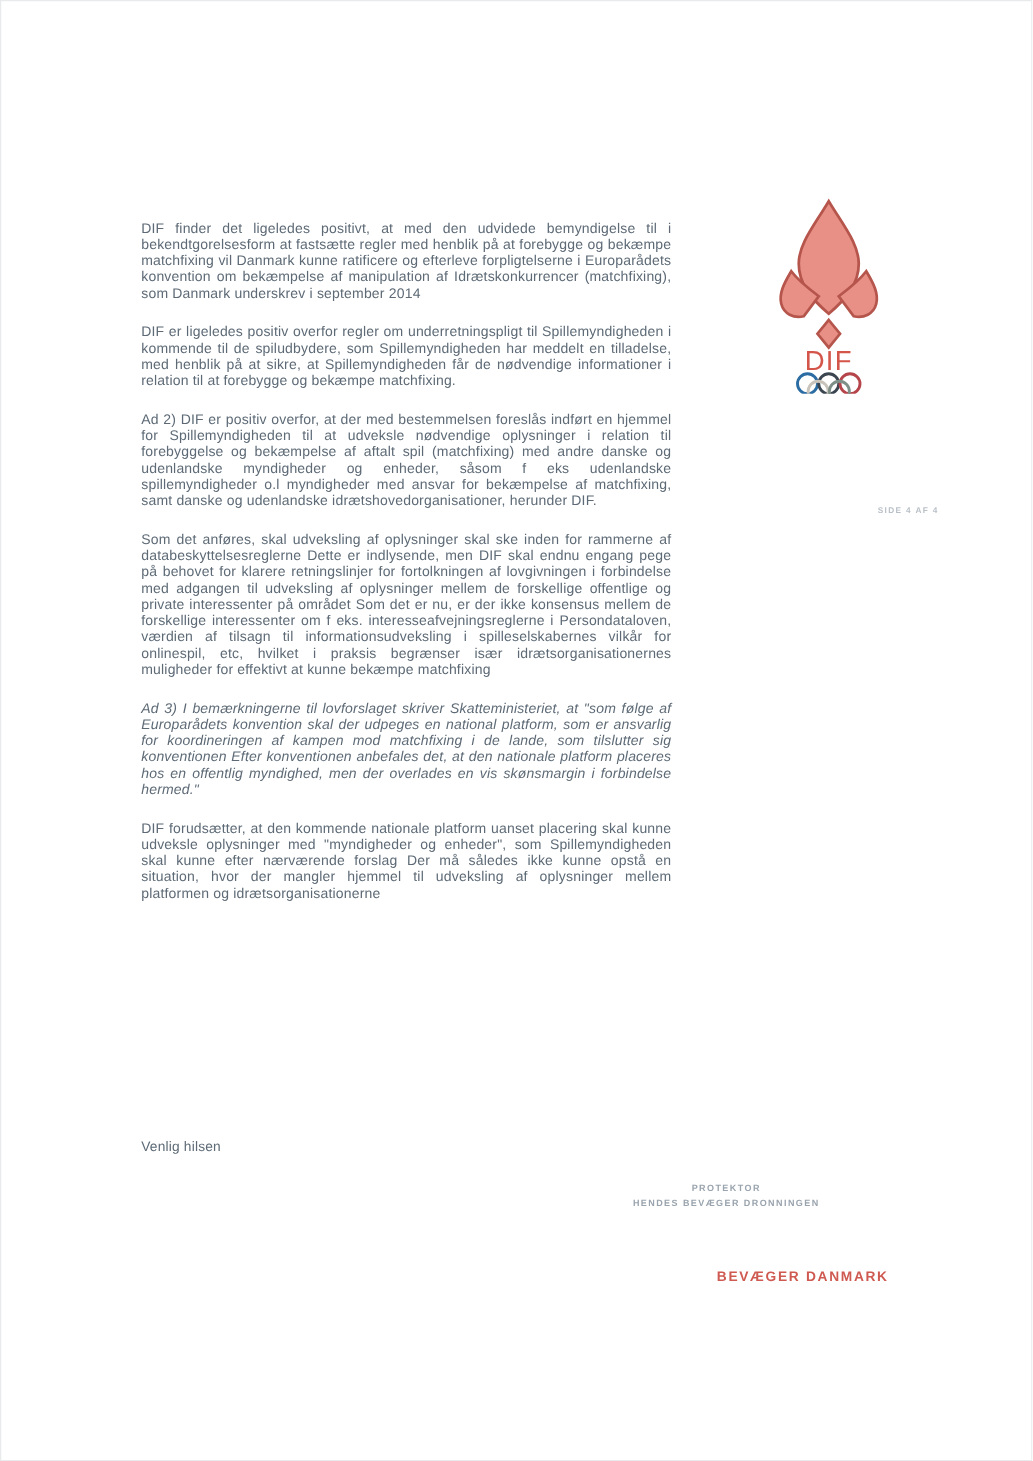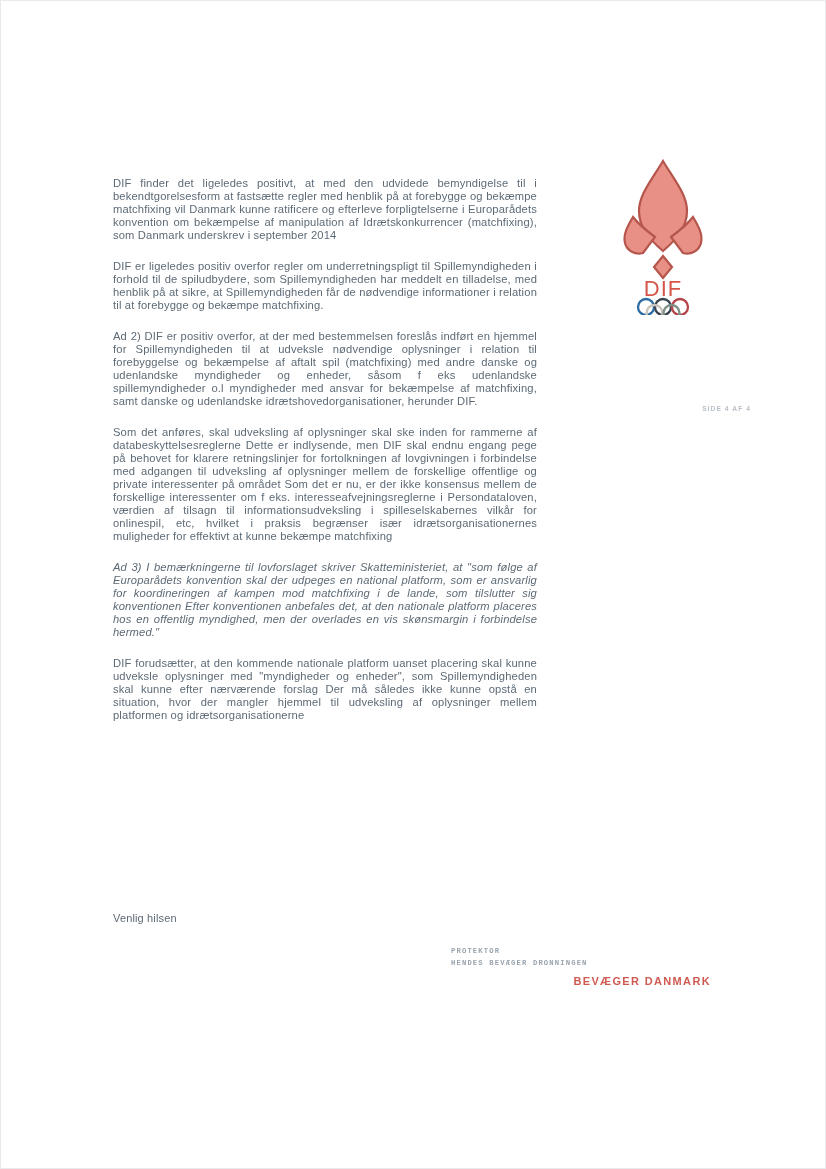--- a/index.html
+++ b/index.html
@@ -85,32 +85,31 @@
     color: #b9c0c7;
     font-weight: bold;
   }
 
   
   .protektor {
     position: absolute;
     left: 450px;
     top: 944px;
     width: 260px;
-    text-align: left;
+    text-align: center;
     font-size: 7.2px;
     letter-spacing: 1.15px;
     line-height: 12px;
     color: #9aa4ae;
     font-weight: bold;
-    font-family: Liberation Mono, monospace;
   }
   .tagline {
     position: absolute;
     left: 450px;
-    top: 974px;
+    top: 1015px;
     width: 260px;
     text-align: right;
     font-size: 11px;
     letter-spacing: 1.35px;
     color: #cf5a51;
     font-weight: bold;
   }
 </style>
 </head>
 <body>
@@ -137,21 +136,21 @@
         <circle cx="39.5" cy="158" r="8" stroke="#c9c4bb"></circle>
         <circle cx="56.5" cy="158" r="8" stroke="#7e8f88"></circle>
       </g>
     </svg>
   </div>
 
   <div class="page-marker">SIDE 4 AF 4</div>
 
   <div class="letter-body">
     <p class="para">DIF finder det ligeledes positivt, at med den udvidede bemyndigelse til i bekendtgorelsesform at fastsætte regler med henblik på at forebygge og bekæmpe matchfixing vil Danmark kunne ratificere og efterleve forpligtelserne i Europarådets konvention om bekæmpelse af manipulation af Idrætskonkurrencer (matchfixing), som Danmark underskrev i september 2014</p>
-    <p class="para">DIF er ligeledes positiv overfor regler om underretningspligt til Spillemyndigheden i forhold til de spiludbydere, som Spillemyndigheden har meddelt en tilladelse, med henblik på at sikre, at Spillemyndigheden får de nødvendige informationer i relation til at forebygge og bekæmpe matchfixing.</p>
+    <p class="para">DIF er ligeledes positiv overfor regler om underretningspligt til Spillemyndigheden i kommende til de spiludbydere, som Spillemyndigheden har meddelt en tilladelse, med henblik på at sikre, at Spillemyndigheden får de nødvendige informationer i relation til at forebygge og bekæmpe matchfixing.</p>
     <p class="para">Ad 2) DIF er positiv overfor, at der med bestemmelsen foreslås indført en hjemmel for Spillemyndigheden til at udveksle nødvendige oplysninger i relation til forebyggelse og bekæmpelse af aftalt spil (matchfixing) med andre danske og udenlandske myndigheder og enheder, såsom f eks udenlandske spillemyndigheder o.l myndigheder med ansvar for bekæmpelse af matchfixing, samt danske og udenlandske idrætshovedorganisationer, herunder DIF.</p>
     <p class="para">Som det anføres, skal udveksling af oplysninger skal ske inden for rammerne af databeskyttelsesreglerne Dette er indlysende, men DIF skal endnu engang pege på behovet for klarere retningslinjer for fortolkningen af lovgivningen i forbindelse med adgangen til udveksling af oplysninger mellem de forskellige offentlige og private interessenter på området Som det er nu, er der ikke konsensus mellem de forskellige interessenter om f eks. interesseafvejningsreglerne i Persondataloven, værdien af tilsagn til informationsudveksling i spilleselskabernes vilkår for onlinespil, etc, hvilket i praksis begrænser især idrætsorganisationernes muligheder for effektivt at kunne bekæmpe matchfixing</p>
     <p class="para italic">Ad 3) I bemærkningerne til lovforslaget skriver Skatteministeriet, at "som følge af Europarådets konvention skal der udpeges en national platform, som er ansvarlig for koordineringen af kampen mod matchfixing i de lande, som tilslutter sig konventionen Efter konventionen anbefales det, at den nationale platform placeres hos en offentlig myndighed, men der overlades en vis skønsmargin i forbindelse hermed."</p>
     <p class="para last">DIF forudsætter, at den kommende nationale platform uanset placering skal kunne udveksle oplysninger med "myndigheder og enheder", som Spillemyndigheden skal kunne efter nærværende forslag Der må således ikke kunne opstå en situation, hvor der mangler hjemmel til udveksling af oplysninger mellem platformen og idrætsorganisationerne</p>
   </div>
 
   <div class="signature">
     <div class="sig-line">Venlig hilsen</div>
     <div class="sig-gap"></div>
   </div>

